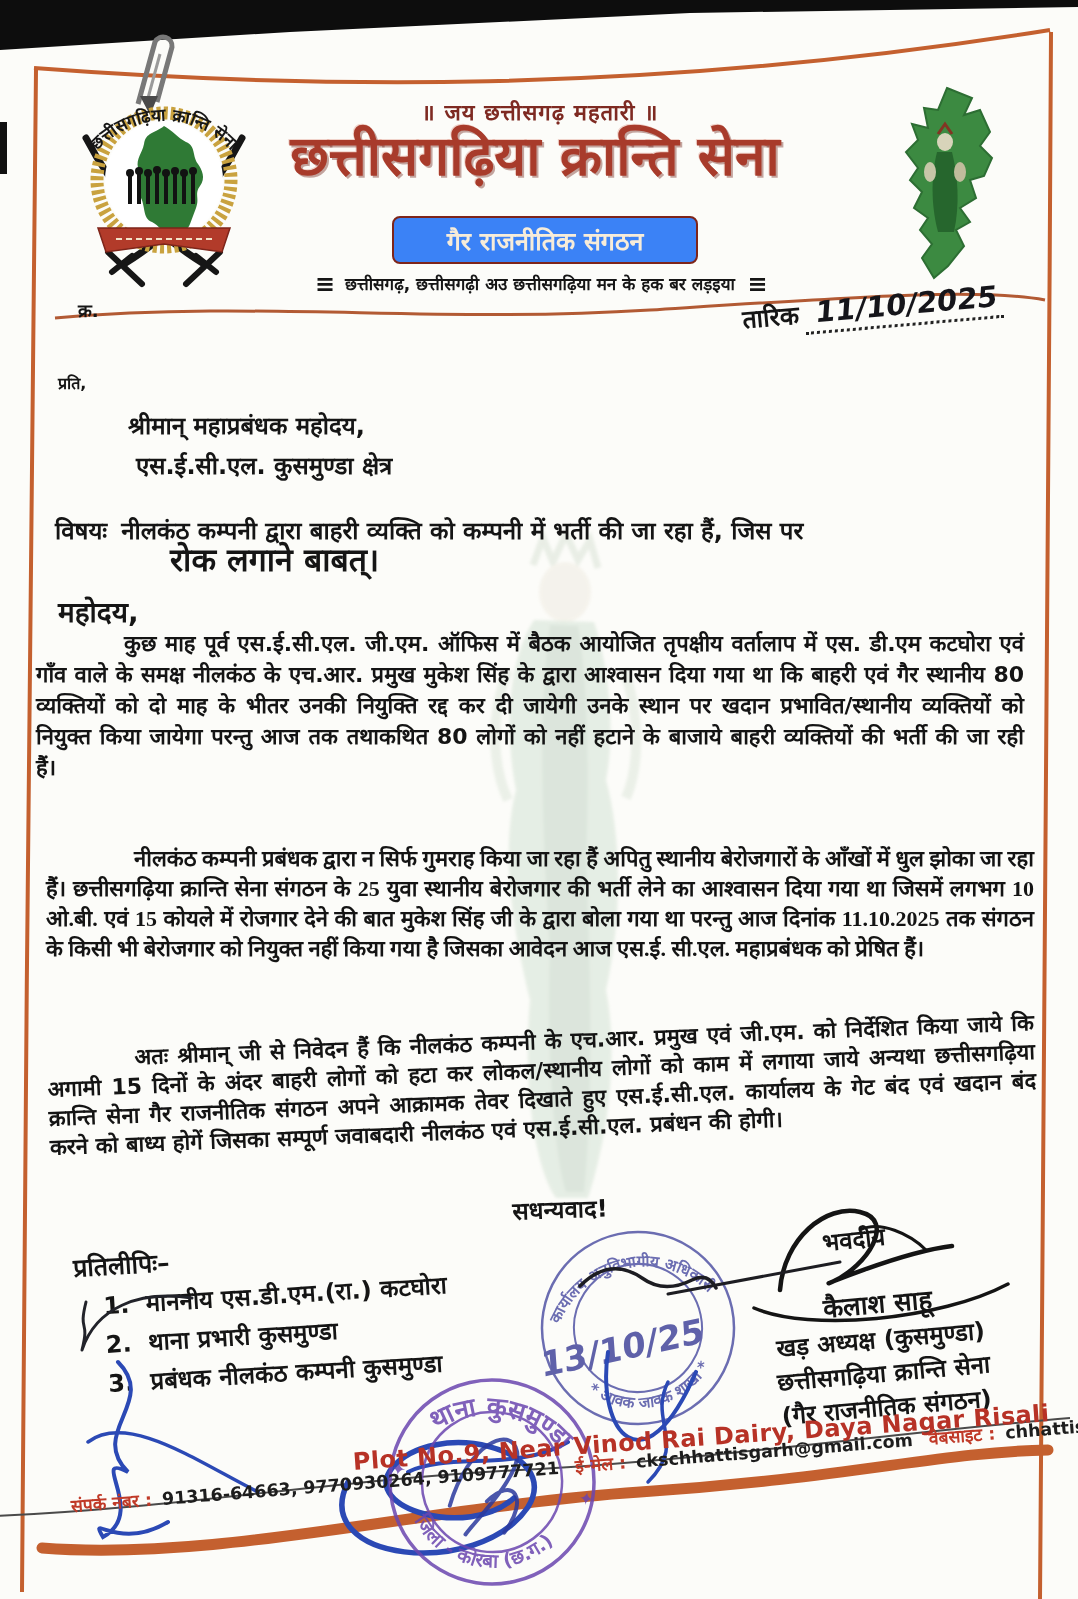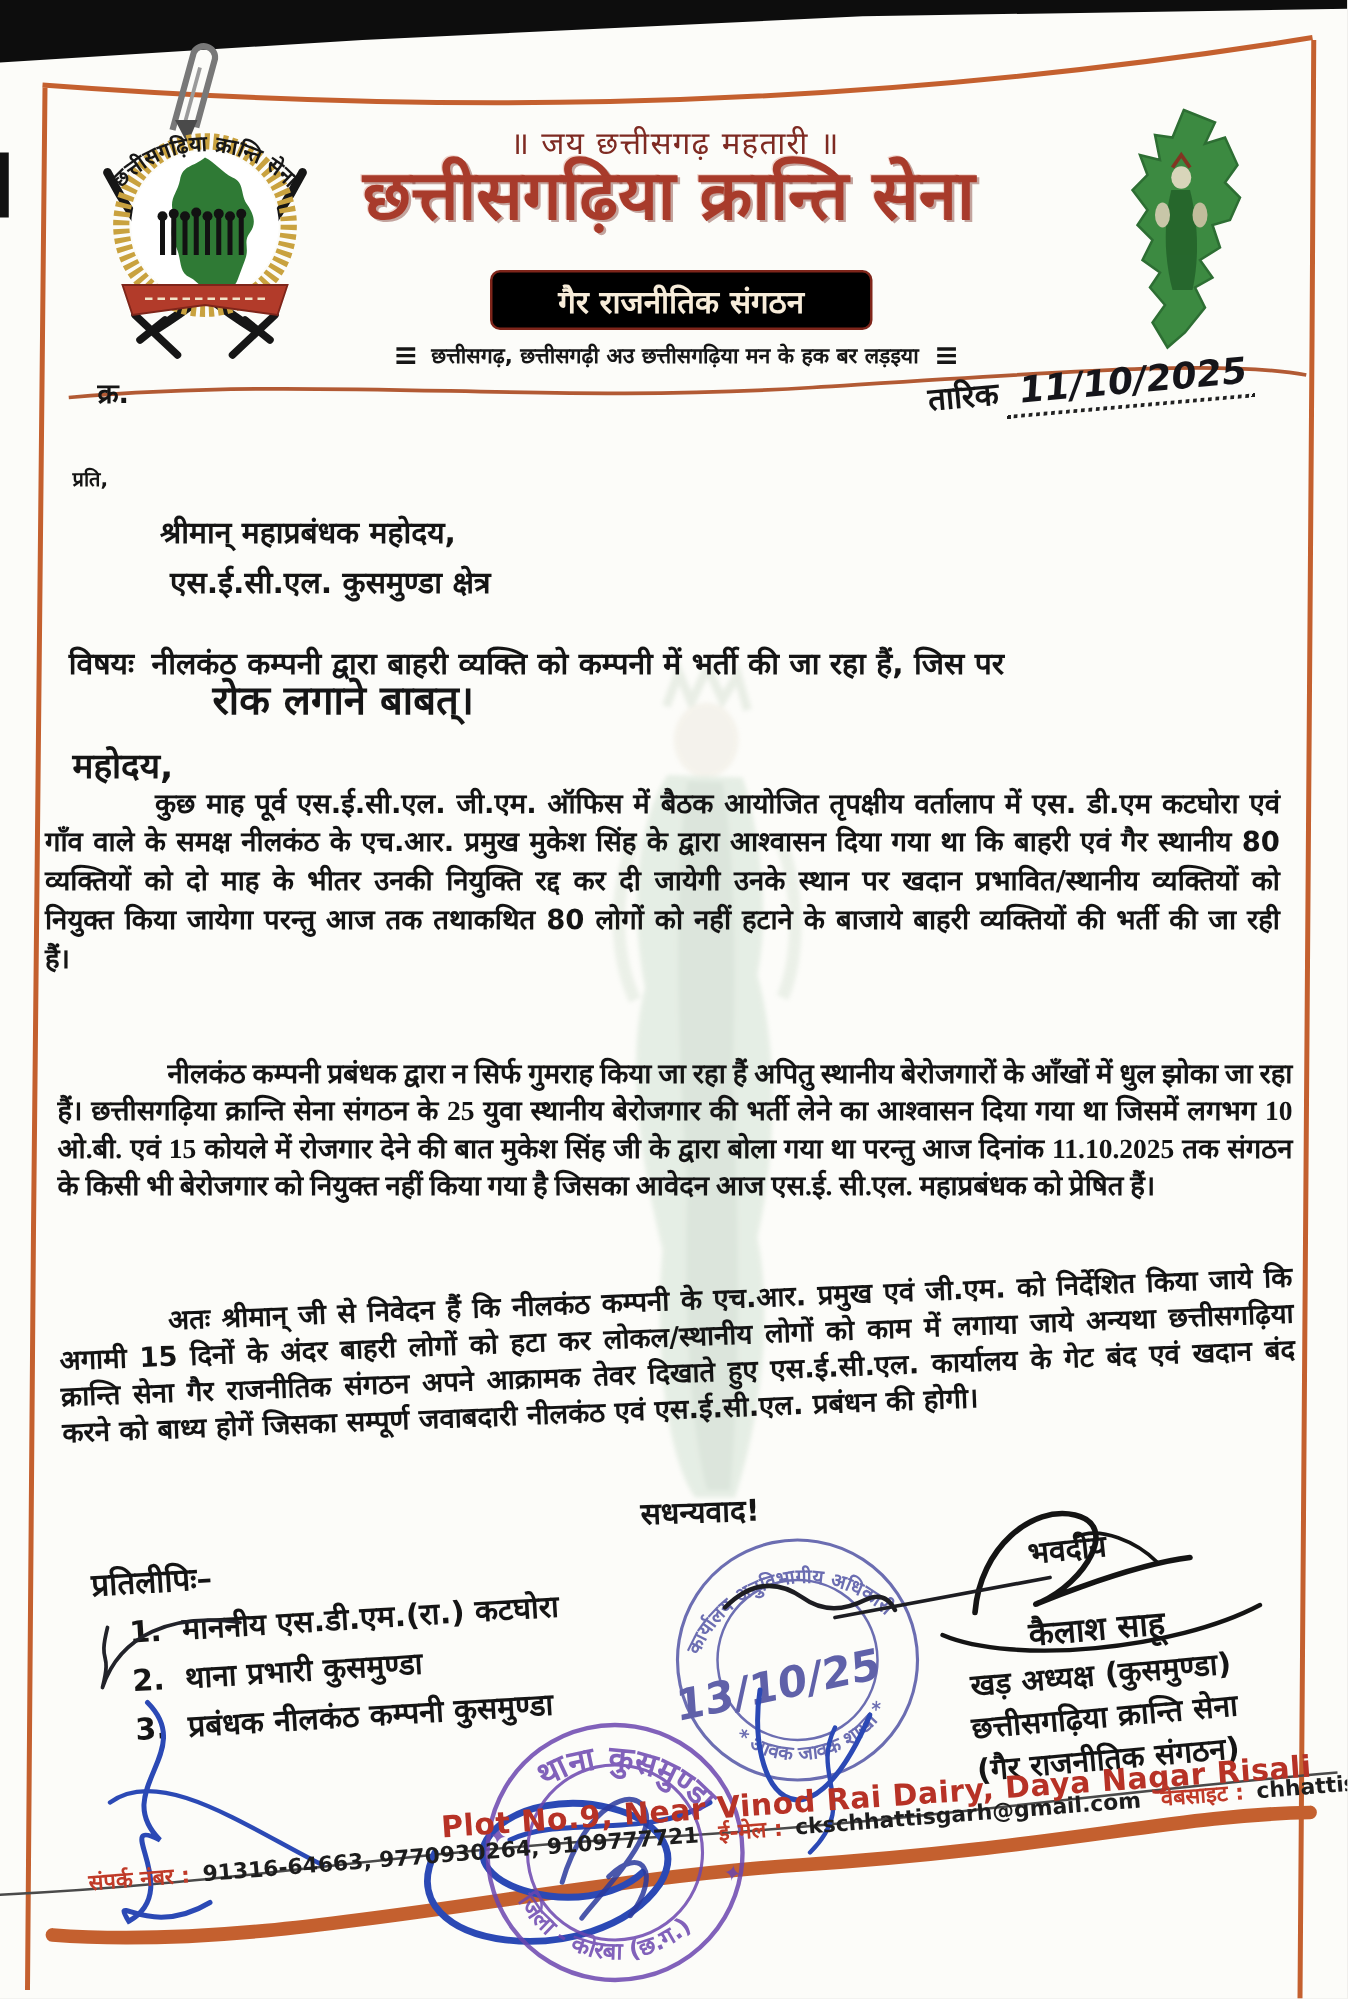--- a/index.html
+++ b/index.html
@@ -1,29 +1,29 @@
 <!DOCTYPE html>
 <html><head>
 <meta charset="utf-8">
 <style>
   html,body{margin:0;padding:0;background:#e8e6e2;}
   .page{position:relative;width:1078px;height:1599px;background:#fcfcf9;overflow:hidden;
         font-family:"DejaVu Sans",sans-serif;color:#151515;}
   .abs{position:absolute;}
   .dev{font-weight:700;}
   
-  .slogan{top:96px;left:260px;width:560px;text-align:center;font-size:25px;font-weight:400;color:#7e2a22;letter-spacing:1px;}
+  .slogan{top:96px;left:260px;width:560px;text-align:center;font-size:22px;font-weight:700;color:#7e2a22;letter-spacing:1px;}
   .title{top:126px;left:235px;width:600px;text-align:center;font-size:55px;font-weight:800;color:#a83b2b;
          text-shadow:2px 2px 0 #6f201666, -1px -1px 0 #d9806f55;line-height:1.1;}
-  .subtitle-box{top:216px;left:392px;width:306px;box-sizing:border-box;text-align:center;background:#000000;
+  .subtitle-box{top:216px;left:392px;width:306px;box-sizing:border-box;text-align:center;background:#3b82f6;
          border:2px solid #7e251a;border-radius:8px;color:#f7ecd9;font-size:25px;font-weight:700;padding:5px 4px;}
   .tagline{top:270px;left:225px;width:630px;text-align:center;font-size:17px;font-weight:700;color:#161616;}
   .tagline .bars{font-size:24px;vertical-align:-2px;letter-spacing:-2px;}
   
-  .kr{top:298px;left:78px;font-size:22px;font-weight:700;}
+  .kr{top:298px;left:78px;font-size:18px;font-weight:700;}
   .date-wrap{top:290px;left:742px;transform:rotate(-5deg);font-size:25px;font-weight:700;white-space:nowrap;}
   .date-hand{display:inline-block;font-size:29px;font-weight:600;transform:skewX(-9deg);
              border-bottom:3px dotted #222;padding:0 8px 2px 8px;color:#15151a;}
   
   .to-label{top:372px;left:58px;font-size:16px;}
   .to1{top:408px;left:128px;font-size:24px;}
   .to2{top:448px;left:136px;font-size:24px;}
   .subj1{top:496px;left:55px;width:920px;font-size:24px;margin-top:17px;}
   .subj1 .lbl{margin-right:14px;}
   .subj2{top:537px;left:170px;font-size:32px;}

